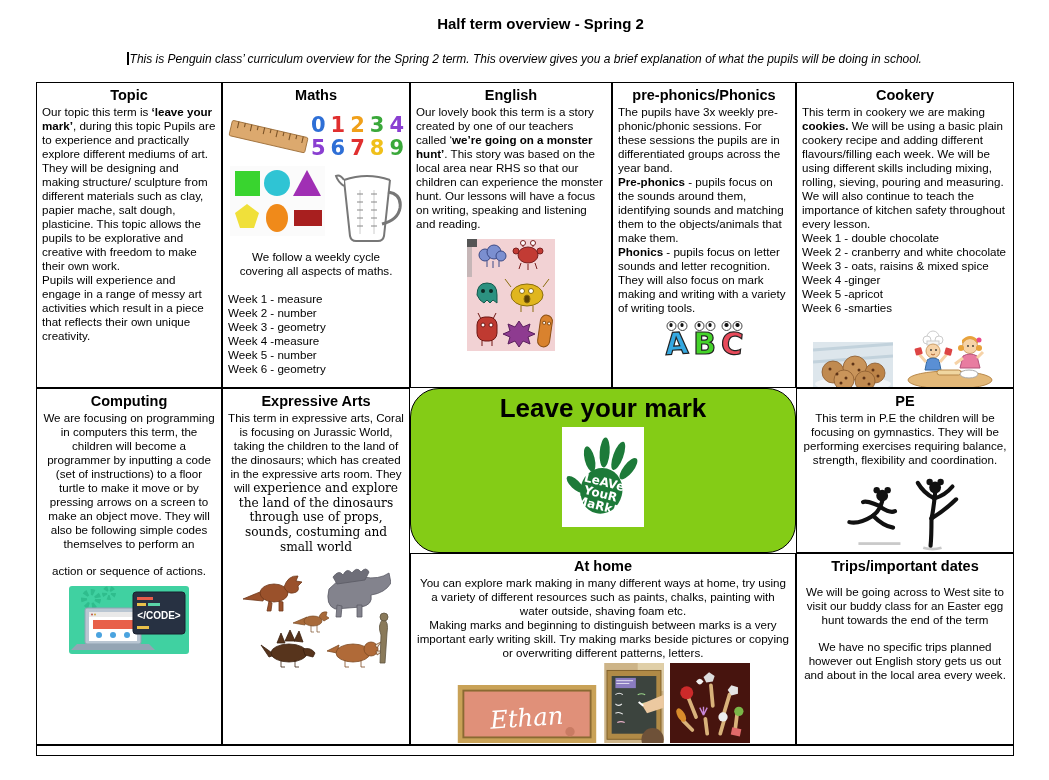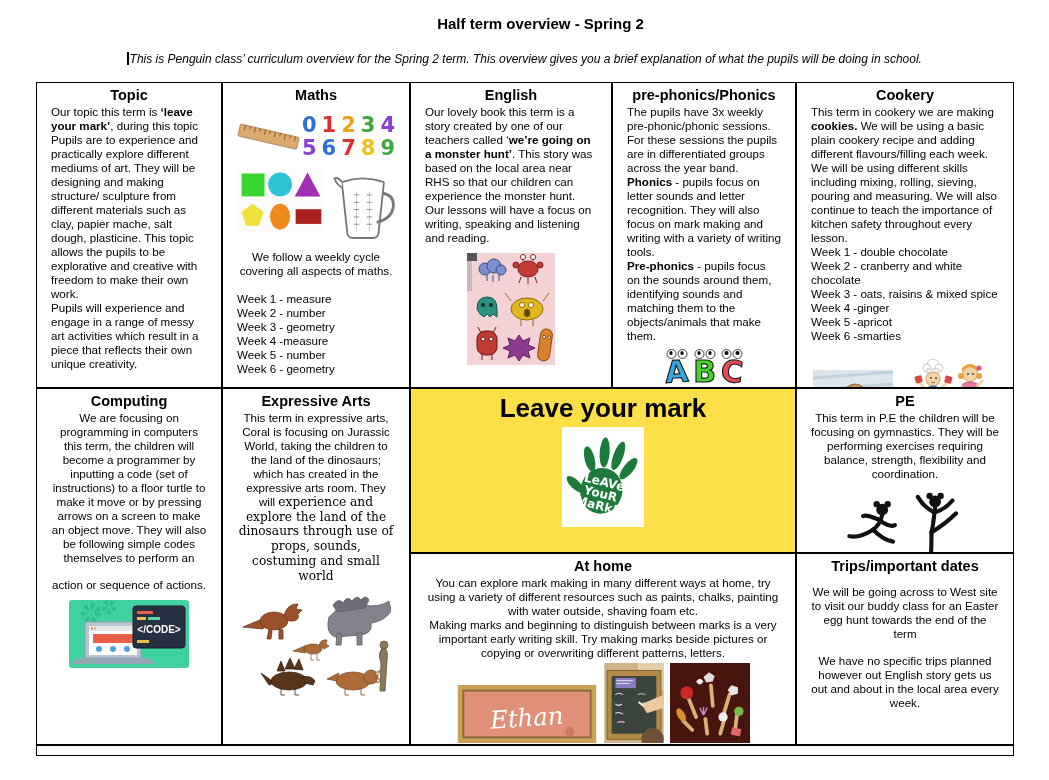--- a/index.html
+++ b/index.html
@@ -7,21 +7,21 @@
     width:1049px;height:780px;position:relative;background:#fff;
     font-family:"Liberation Sans", sans-serif;color:#000;overflow:hidden;
   }
   .doc-title{position:absolute;top:15px;left:16px;width:100%;text-align:center;font-size:15px;font-weight:bold;}
   .doc-subtitle{position:absolute;top:52px;left:0;width:100%;text-align:center;font-size:12px;font-style:italic;}
   .caret{display:inline-block;width:1.5px;height:13px;background:#000;vertical-align:-2px;margin-right:1px;}
 
   .table{position:absolute;left:36px;top:82px;display:grid;
     grid-template-columns:186px 188px 202px 184px 218px;
     grid-template-rows:306px 165px 192px 11px;}
-  .cell{border:1px solid #000;box-sizing:border-box;padding:3px 14px;background:#fff;
+  .cell{border:1px solid #000;box-sizing:border-box;padding:3px 5px;background:#fff;
     font-size:11.6px;line-height:1.21;overflow:hidden;}
   .cell-title{font-size:14.5px;font-weight:bold;text-align:center;margin:1px 0;line-height:1.15;}
   .center{text-align:center;}
 
   .c-topic{grid-row:1;grid-column:1;}
   .c-maths{grid-row:1;grid-column:2;}
   .c-english{grid-row:1;grid-column:3;}
   .c-phonics{grid-row:1;grid-column:4;}
   .c-cookery{grid-row:1;grid-column:5;}
   .c-computing{grid-row:2 / span 2;grid-column:1;}
@@ -183,22 +183,22 @@
           <circle cx="76" cy="84" r="1.5" fill="#fff"></circle>
             <circle cx="81" cy="84" r="1.5" fill="#fff"></circle>
         </g>
       </svg>
     </div>
   </div>
 
   <div class="cell c-phonics">
     <div class="cell-title">pre-phonics/Phonics</div>
     <div>The pupils have 3x weekly pre-phonic/phonic sessions. For these sessions the pupils are in differentiated groups across the year band.</div>
+    <div><b>Pre-phonics</b><span> - pupils focus on the sounds around them, identifying sounds and matching them to the objects/animals that make them.</span></div>
     <div><b>Phonics</b><span> - pupils focus on letter sounds and letter recognition. They will also focus on mark making and writing with a variety of writing tools.</span></div>
-    <div><b>Pre-phonics</b><span> - pupils focus on the sounds around them, identifying sounds and matching them to the objects/animals that make them.</span></div>
     <div class="abc">
       <div class="abc-l">
           <span class="eyes">
             <i></i>
             <i></i>
           </span>
           <span class="abc-glyph" style="color: rgb(53, 168, 224);">A</span>
         </div>
       <div class="abc-l">
           <span class="eyes">
@@ -350,21 +350,21 @@
           <path d="M104 101 l0 7 4 0 M120 101 l0 7 4 0" fill="none"></path>
         </g>
         <g fill="#8a7a5a" stroke="#5e5440" stroke-width="0.8">
           <path d="M142 60 q6 2 4 14 l-2 30 -5 0 1-28 q-4-10 2-16 z"></path>
           <circle cx="143" cy="58" r="4"></circle>
         </g>
       </svg>
     </div>
   </div>
 
-  <div class="cell c-leave" style="background-color: #fde047;">
+  <div class="cell c-leave" style="background-color: #84cc16; border-radius: 29px;">
     <div class="leave-title">Leave your mark</div>
     <div class="hand-box">
       <svg viewBox="0 0 78 95" width="78" height="95">
         <g transform="rotate(14 39 55)" fill="#1d7a39" style="fill: rgb(29, 122, 57);">
           <ellipse cx="39" cy="62" rx="21" ry="23"></ellipse>
           <ellipse cx="20" cy="34" rx="5" ry="13" transform="rotate(-28 20 34)"></ellipse>
           <ellipse cx="33" cy="24" rx="5" ry="15" transform="rotate(-10 33 24)"></ellipse>
           <ellipse cx="47" cy="24" rx="5" ry="15" transform="rotate(6 47 24)"></ellipse>
           <ellipse cx="60" cy="34" rx="5" ry="13" transform="rotate(24 60 34)"></ellipse>
           <ellipse cx="12" cy="62" rx="4.5" ry="11" transform="rotate(-60 12 62)"></ellipse>

